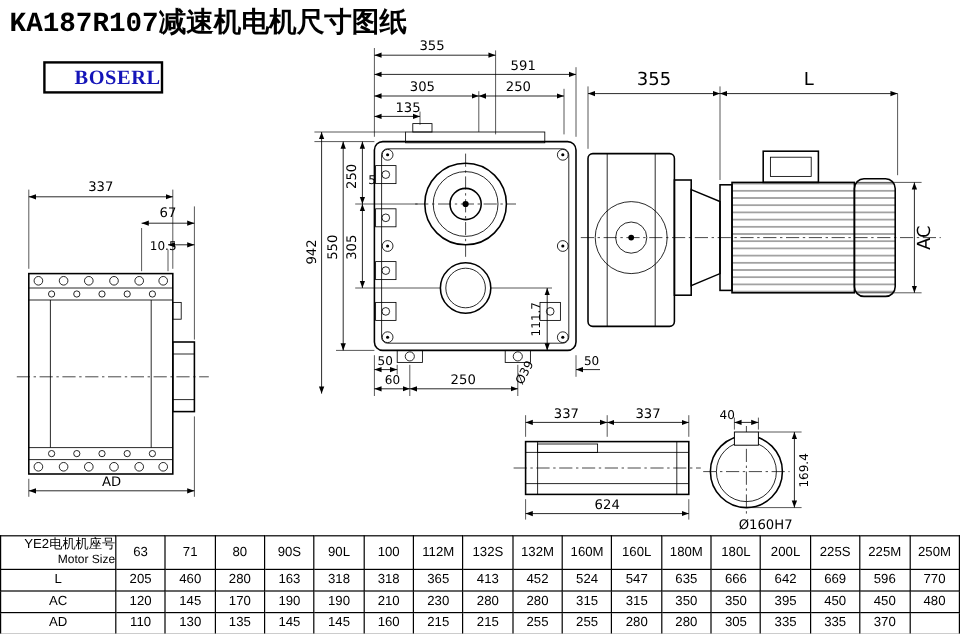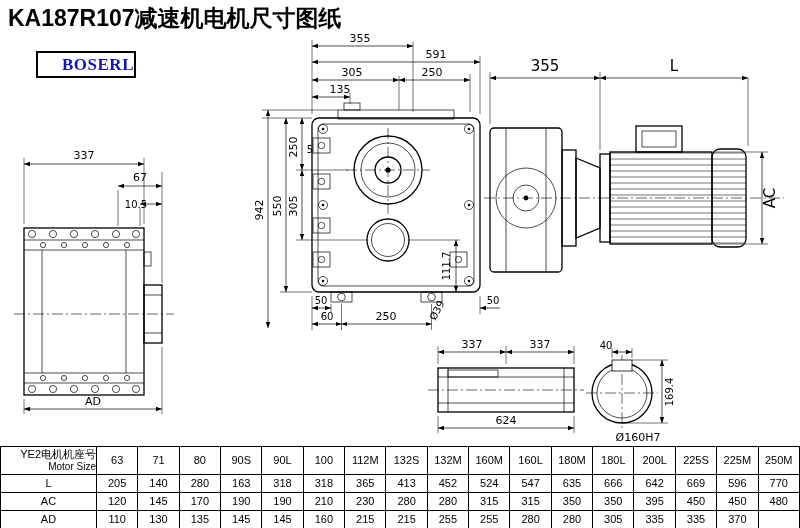--- a/index.html
+++ b/index.html
@@ -1,19 +1,19 @@
 <!DOCTYPE html>
 <html><head>
 <meta charset="utf-8">
 <style>
   *{box-sizing:border-box;}
   html,body{margin:0;padding:0;}
   body{width:800px;height:528px;position:relative;background:#fff;color:#000;
        font-family:"Liberation Sans",sans-serif;overflow:hidden;}
-  .title{position:absolute;left:8px;top:3px;font-size:23px;font-weight:bold;white-space:nowrap;}
+  .title{position:absolute;left:8px;top:3px;font-size:23px;font-weight:bold;white-space:nowrap;font-family:Liberation Mono, monospace;}
   .logo-box{position:absolute;left:36px;top:51px;width:100px;height:27px;border:2px solid #000;
             display:flex;align-items:center;justify-content:flex-end;background:#fff;}
   .logo-text{font-family:"Liberation Serif",serif;font-weight:bold;font-size:17px;color:#1414b8;letter-spacing:.5px;}
   svg.drawing{position:absolute;left:0;top:0;}
   .outline{fill:none;stroke:#000;stroke-width:1.3;}
   .thin{fill:none;stroke:#000;stroke-width:0.7;}
   .dimline{fill:none;stroke:#000;stroke-width:0.7;}
   .ext{stroke:#000;stroke-width:0.55;}
   .center{fill:none;stroke:#000;stroke-width:0.6;stroke-dasharray:11 3 2 3;}
   .dim{font-family:"DejaVu Sans",sans-serif;font-size:11px;fill:#000;text-anchor:middle;}
@@ -294,21 +294,21 @@
         <th>180M</th>
         <th>180L</th>
         <th>200L</th>
         <th>225S</th>
         <th>225M</th>
         <th>250M</th>
       </tr>
   <tr class="val">
         <th>L</th>
         <td>205</td>
-        <td>140</td>
+        <td>460</td>
         <td>280</td>
         <td>163</td>
         <td>318</td>
         <td>318</td>
         <td>365</td>
         <td>413</td>
         <td>452</td>
         <td>524</td>
         <td>547</td>
         <td>635</td>

